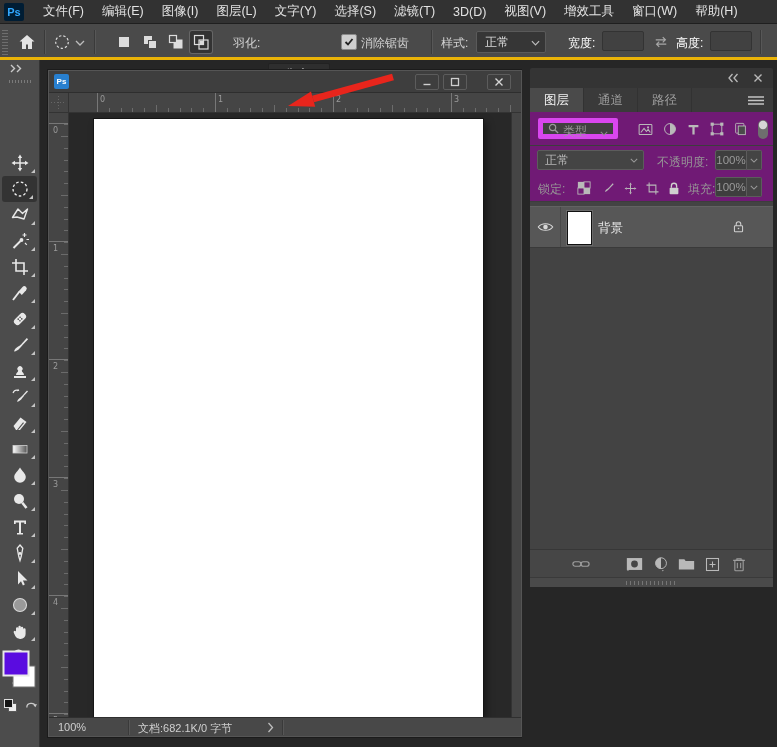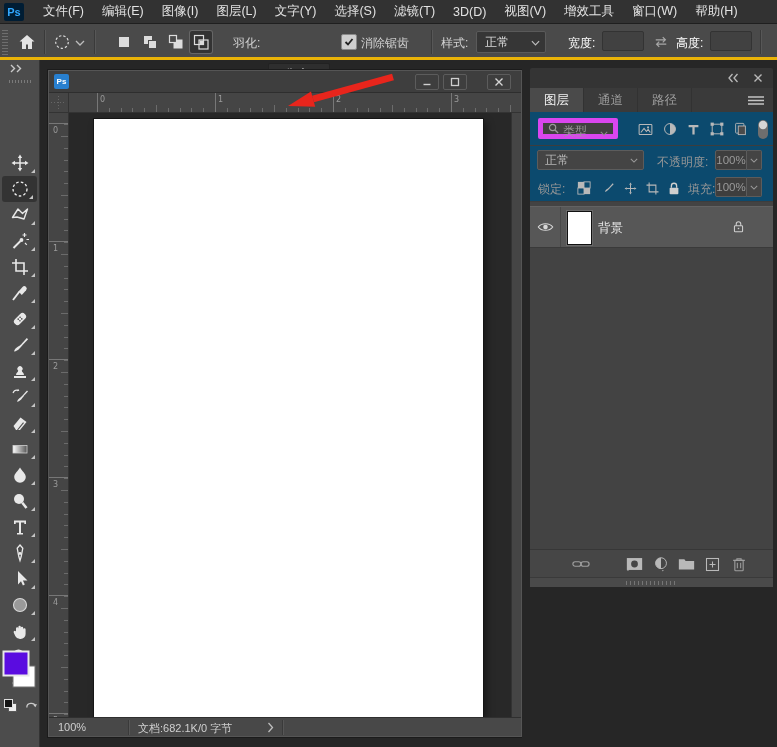--- a/index.html
+++ b/index.html
@@ -58,21 +58,21 @@
   .vmaj b{left:4px;top:3px;}
   #pasteboard{position:absolute;left:20px;top:42px;width:442px;height:604px;background:#282828;}
   #canvas{position:absolute;left:25px;top:6px;width:389px;height:598px;background:#fff;box-shadow:0 0 0 1px #151515,3px 3px 8px rgba(0,0,0,.45);}
   #vscroll{position:absolute;left:462px;top:42px;width:10px;height:604px;background:#454545;border-left:1px solid #333;box-sizing:border-box;}
   #statusbar{position:absolute;left:0;top:646px;width:472px;height:19px;background:#484848;border-top:1px solid #2f2f2f;box-sizing:border-box;font-size:11px;color:#cfcfcf;}
   .sdiv{position:absolute;top:2px;width:1px;height:15px;background:#3a3a3a;border-right:1px solid #565656;}
 
   
   #dock{position:absolute;left:522px;top:60px;width:255px;height:687px;background:#262626;}
   #dockhead{position:absolute;left:8px;top:8px;width:243px;height:20px;background:#343434;border-radius:2px 2px 0 0;}
-  #panel{position:absolute;left:8px;top:28px;width:243px;height:499px;background:#0c4a6e;}
+  #panel{position:absolute;left:8px;top:28px;width:243px;height:499px;background:#701a75;}
   #tabrow{position:absolute;left:0;top:0;width:243px;height:24px;background:#3a3a3a;}
   .ptab{position:absolute;top:0;height:24px;width:54px;display:flex;align-items:center;justify-content:center;font-size:12.5px;color:#9f9f9f;border-right:1px solid #323232;box-sizing:border-box;}
   .ptab.active{background:#4a4a4a;color:#f2f2f2;}
   #filterrow{position:absolute;left:0;top:24px;width:243px;height:34px;border-bottom:1px solid #3d3d3d;box-sizing:border-box;}
   #searchbox{position:absolute;left:8px;top:6px;width:80px;height:21px;background:#404040;border:5px solid #d946ef;border-radius:2px;box-sizing:border-box;display:flex;align-items:flex-start;color:#9a9a9a;}
   .ficon{position:absolute;top:8px;width:18px;height:18px;display:flex;align-items:center;justify-content:center;}
   #blendrow{position:absolute;left:0;top:58px;width:243px;height:28px;}
   #lockrow{position:absolute;left:0;top:86px;width:243px;height:28px;border-bottom:1px solid #3d3d3d;box-sizing:border-box;}
   .pselect{position:absolute;height:20px;background:#444;border:1px solid #5c5c5c;border-radius:2px;color:#b5b5b5;font-size:12px;line-height:18px;padding-left:7px;box-sizing:border-box;}
   .plabel{position:absolute;font-size:12px;color:#969696;}

